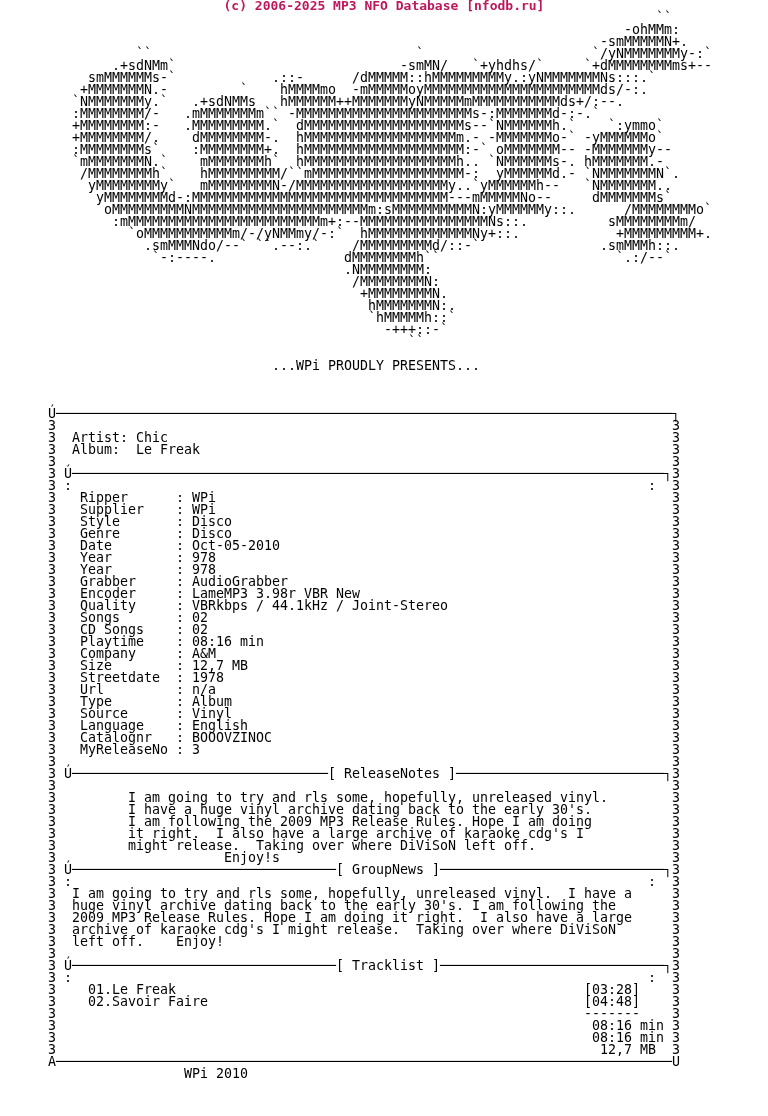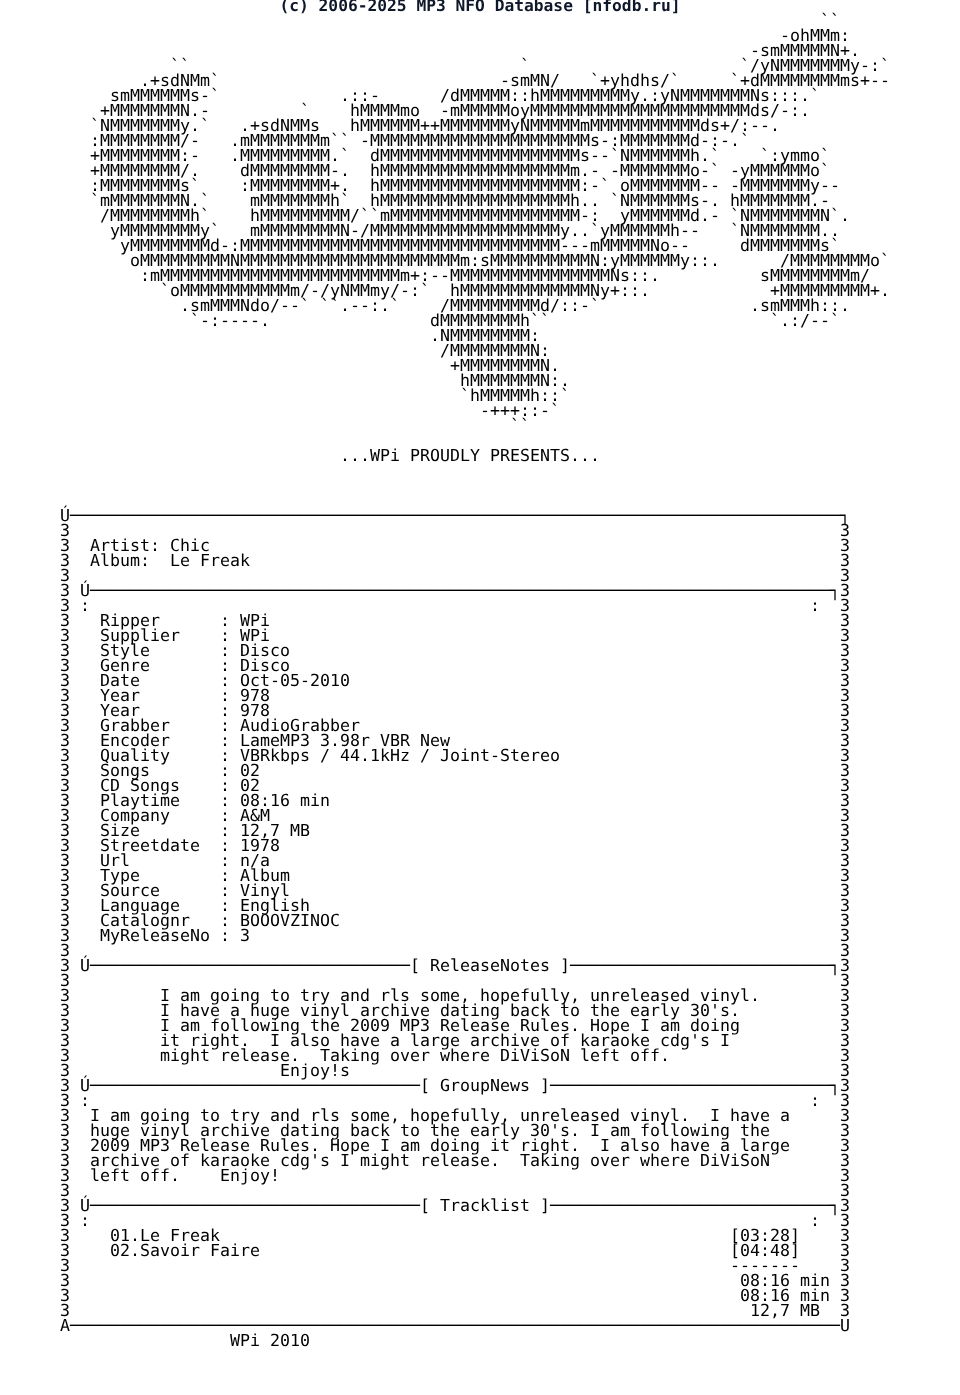--- a/index.html
+++ b/index.html
@@ -1,20 +1,20 @@
 <!DOCTYPE html>
 <html><head>
 <meta charset="utf-8">
 <style>
   html, body { margin: 0; padding: 0; background: #ffffff; }
   body { width: 768px; height: 1116px; overflow: hidden; position: relative; }
   .mono { font-family: "DejaVu Sans Mono", "Liberation Mono", monospace; font-size: 13.3px; line-height: 12px; letter-spacing: 0; }
   .copyright {
     position: absolute; top: 0; left: 0; width: 768px; text-align: center;
-    color: #0f172a; font-weight: bold; font-size: 13px; line-height: 12px; white-space: pre;
+    color: #be185d; font-weight: bold; font-size: 13px; line-height: 12px; white-space: pre;
   }
   .nfo {
     position: absolute; left: 0; top: 12px; margin: 0; padding: 0;
     color: #000; white-space: pre; font-size: 13.3px; line-height: 12px;
     transform-origin: 0 0;
   }
   .line { display: block; height: 12px; white-space: pre; }
 </style>
 </head>
 <body>

